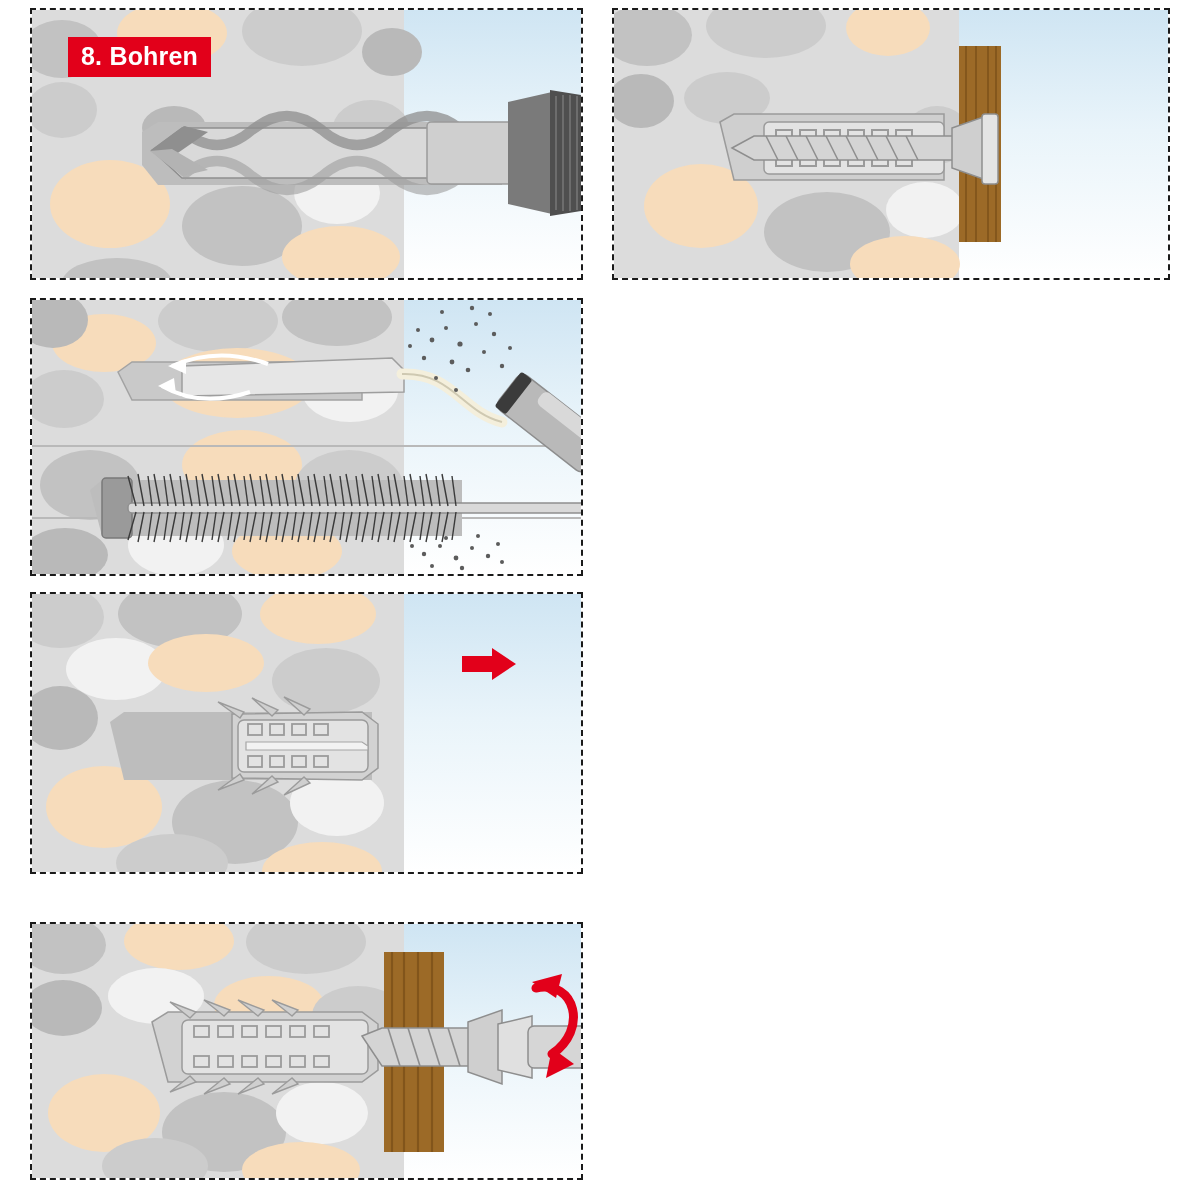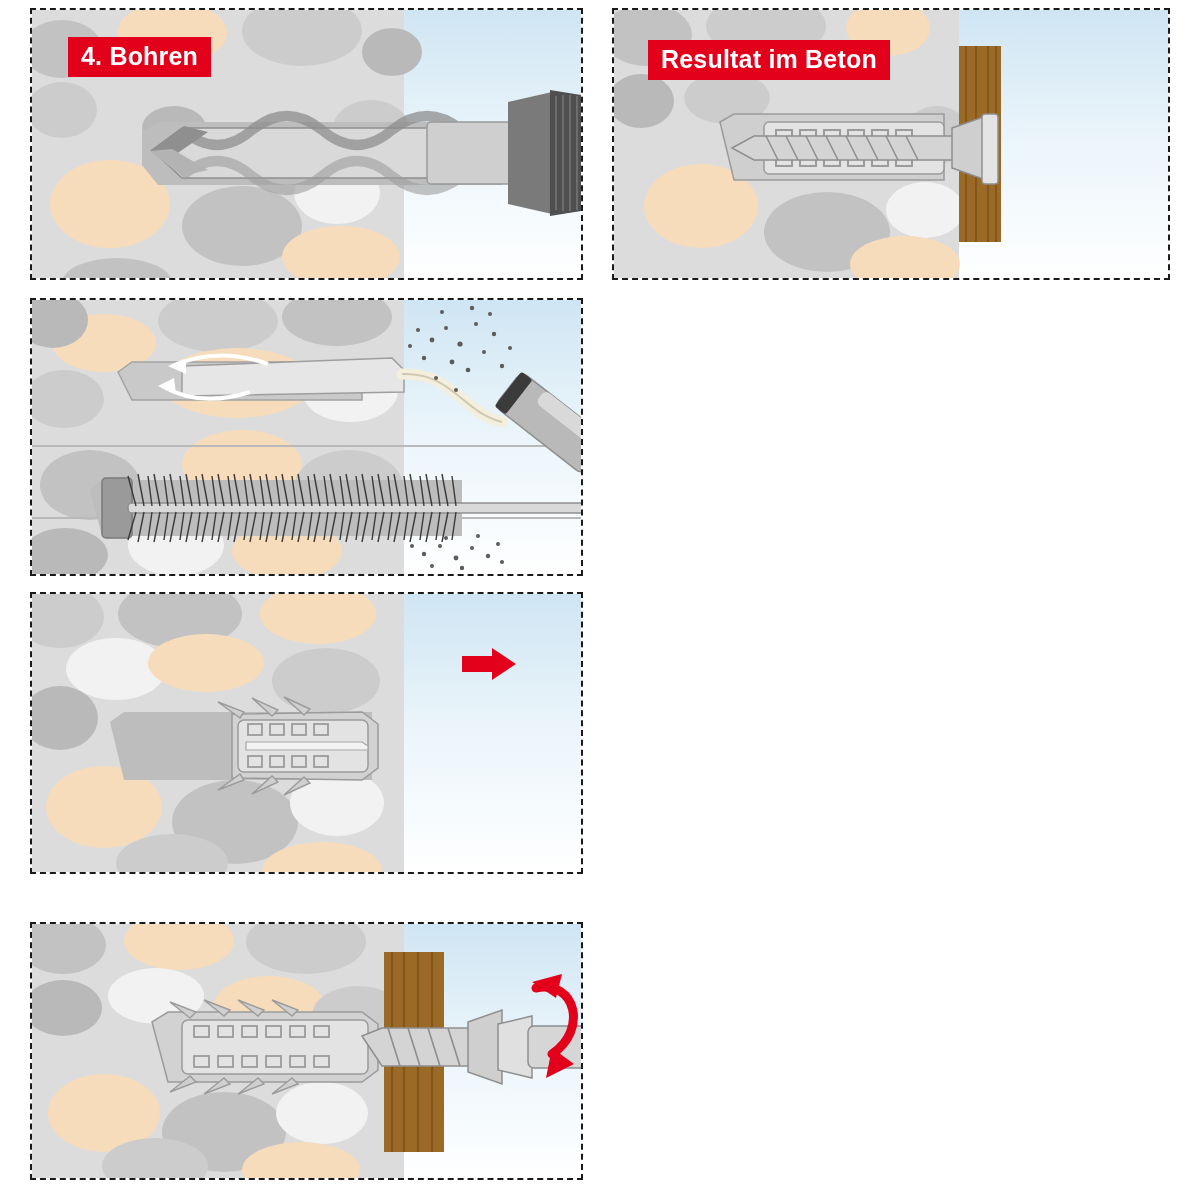--- a/index.html
+++ b/index.html
@@ -65,21 +65,21 @@
         <line x1="524" y1="86" x2="524" y2="200"></line>
           <line x1="531" y1="85" x2="531" y2="201"></line>
         <line x1="538" y1="85" x2="538" y2="201"></line>
           <line x1="545" y1="86" x2="545" y2="200"></line>
         <line x1="552" y1="88" x2="552" y2="198"></line>
       </g>
       <path d="M553 86 L600 78 L600 208 L553 200 Z" fill="#2f2f2f"></path>
       <rect x="596" y="76" width="60" height="134" rx="6" fill="#8d8d8d"></rect>
     </svg>
 
-    <div class="label" style="left:36px;top:27px;">4. Bohren</div>
+    <div class="label" style="left:36px;top:27px;">8. Bohren</div>
   </div>
 
   <div class="panel" style="left:612px;top:8px;width:558px;height:272px;">
     <div class="wall" style="width:345px;"></div>
     <div class="air" style="left:345px;right:0;"></div>
 
     <div class="stone g1" style="left:-12px;top:-6px;width:90px;height:62px;"></div>
     <div class="stone g2" style="left:92px;top:-16px;width:120px;height:64px;"></div>
     <div class="stone cream" style="left:232px;top:-10px;width:84px;height:56px;"></div>
     <div class="stone g3" style="left:-6px;top:64px;width:66px;height:54px;"></div>
@@ -126,21 +126,20 @@
         <line x1="232" y1="126" x2="244" y2="150"></line>
           <line x1="252" y1="126" x2="264" y2="150"></line>
         <line x1="272" y1="126" x2="284" y2="150"></line>
           <line x1="292" y1="126" x2="304" y2="150"></line>
       </g>
 
       <path d="M338 118 L372 106 L372 170 L338 158 Z" fill="#cfcfcf" stroke="#8e8e8e" stroke-width="1.5"></path>
       <rect x="368" y="104" width="16" height="70" rx="3" fill="#e4e4e4" stroke="#8e8e8e" stroke-width="1.5"></rect>
     </svg>
 
-    <div class="label" style="left:34px;top:30px;">Resultat im Beton</div>
   </div>
 
   <div class="panel" style="left:30px;top:298px;width:553px;height:278px;">
     <div class="wall" style="width:372px;"></div>
     <div class="air" style="left:372px;right:0;"></div>
 
     <div class="stone cream" style="left:20px;top:14px;width:104px;height:58px;"></div>
     <div class="stone g2" style="left:126px;top:-10px;width:120px;height:62px;"></div>
     <div class="stone g1" style="left:250px;top:-12px;width:110px;height:58px;"></div>
     <div class="stone g3" style="left:-14px;top:-8px;width:70px;height:56px;"></div>

